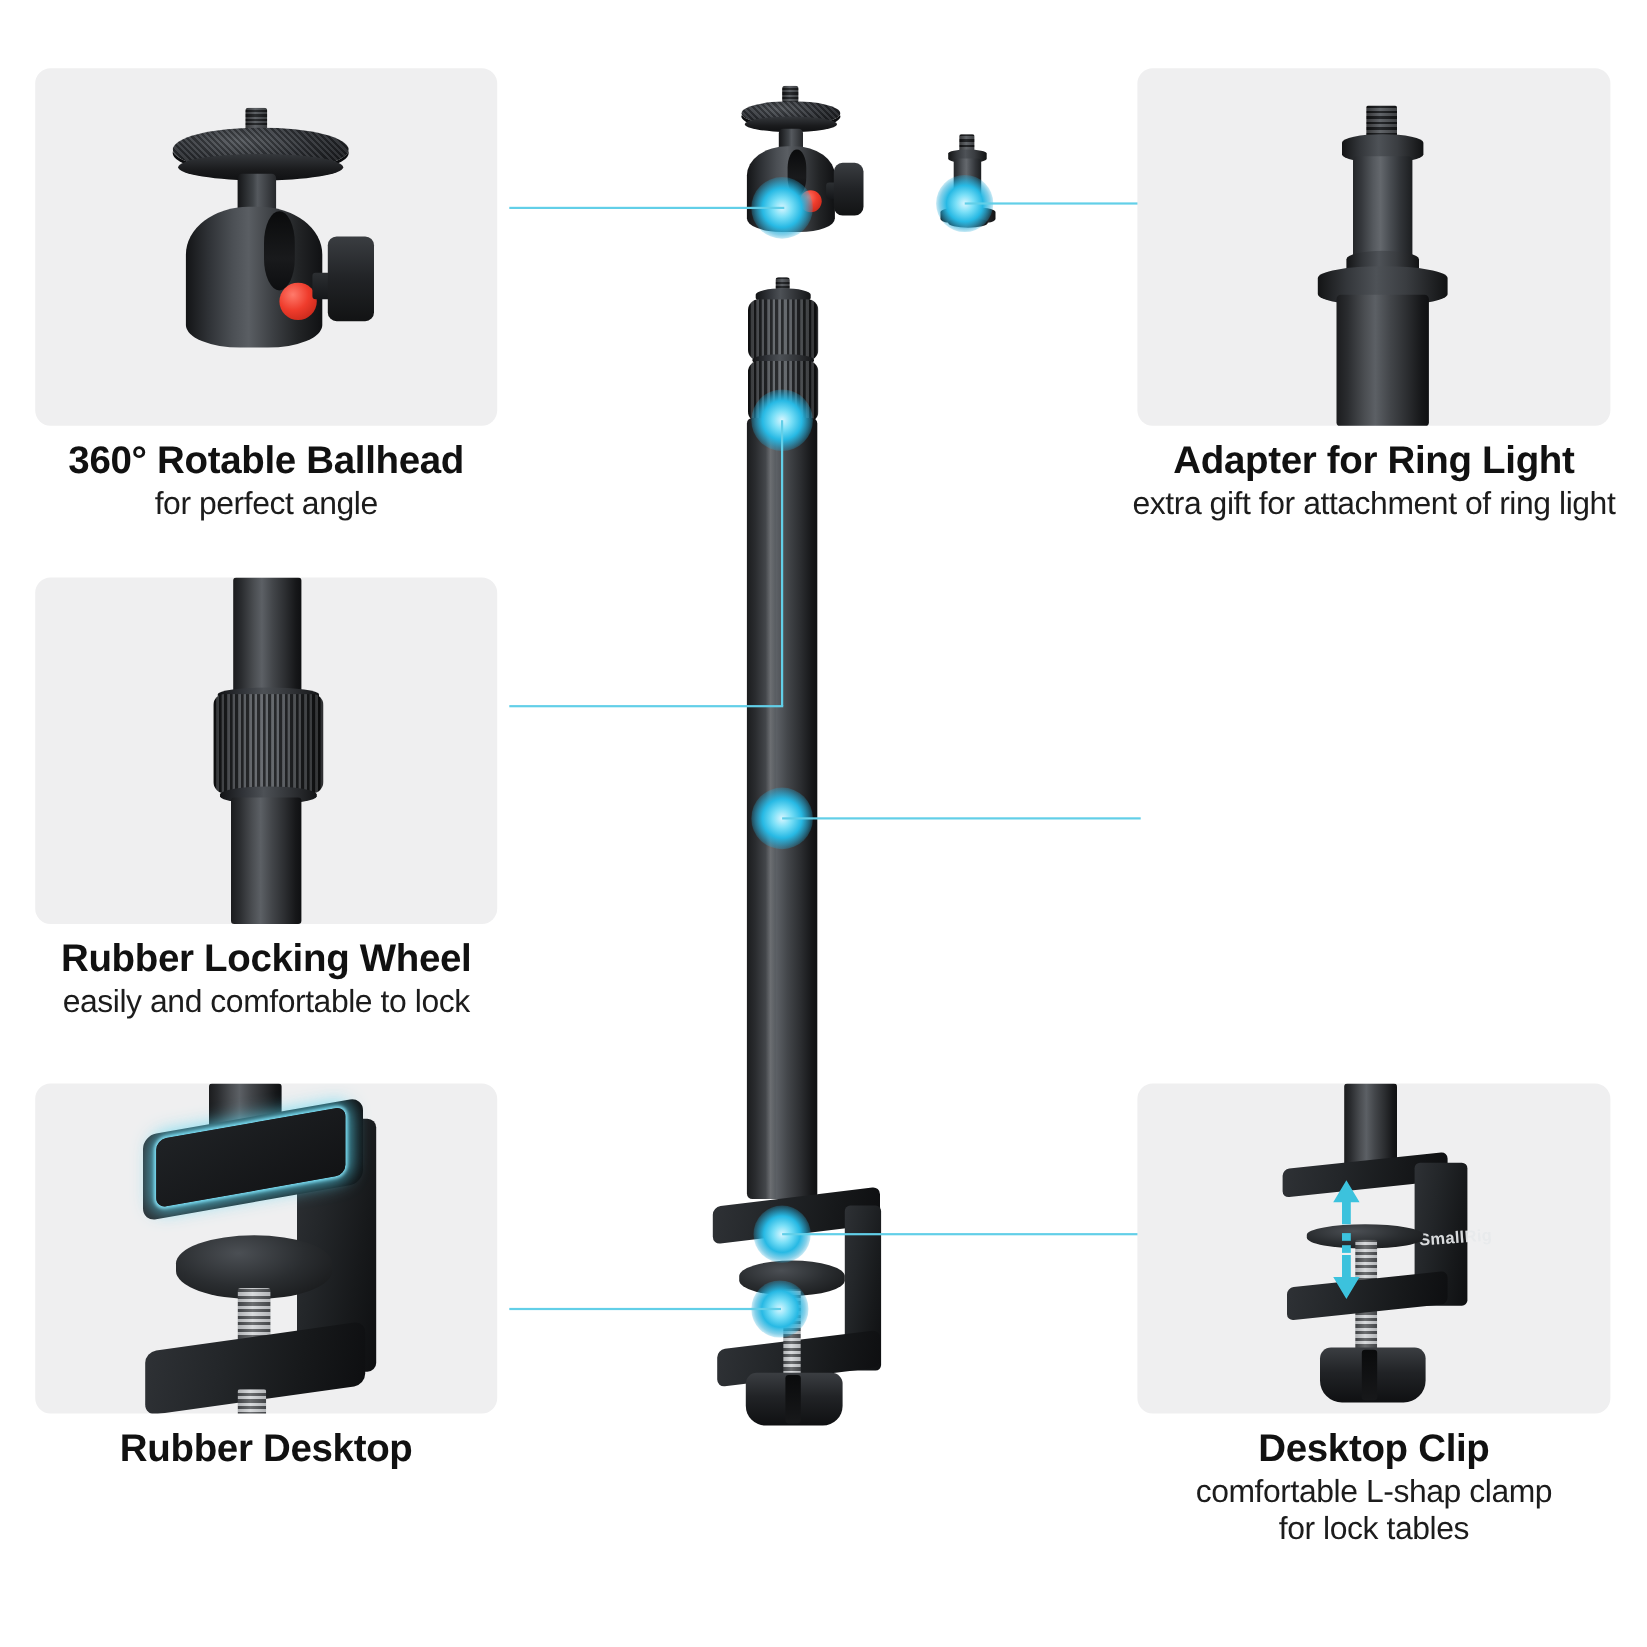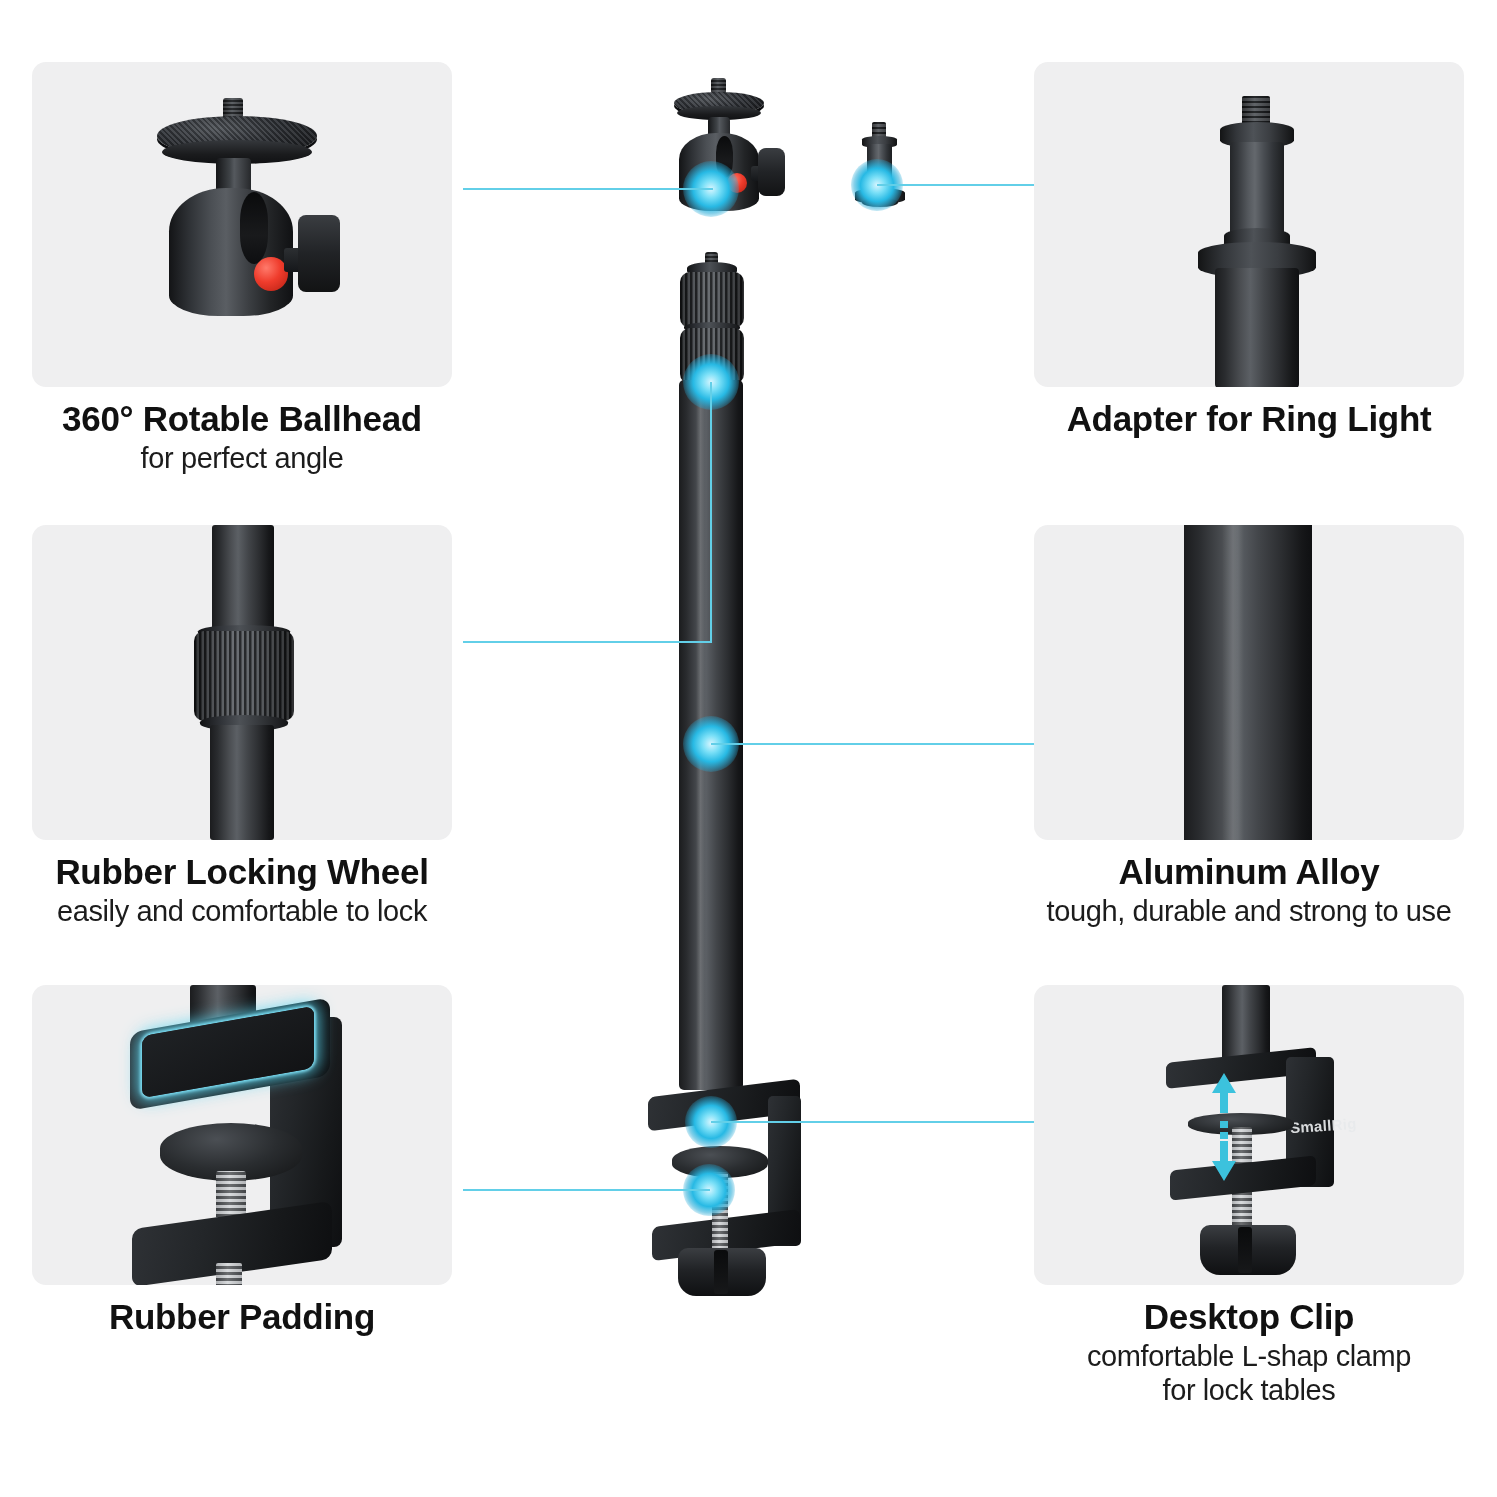--- a/index.html
+++ b/index.html
@@ -261,50 +261,40 @@
         <div class="ad-screw" style="left:60px;top:0px;width:28px;height:32px;"></div>
         <div class="ad-flange" style="left:38px;top:26px;width:74px;height:26px;"></div>
         <div class="tube-soft" style="position:absolute;left:48px;top:46px;width:54px;height:96px;border-radius:4px;"></div>
         <div class="ad-flange" style="left:42px;top:132px;width:66px;height:26px;"></div>
         <div class="ad-flange" style="left:16px;top:146px;width:118px;height:36px;"></div>
         <div class="tube" style="position:absolute;left:33px;top:172px;width:84px;height:120px;border-radius:4px;"></div>
       </div>
     </div>
     <div class="caption" style="top:337px;">
       <div class="cap-title">Adapter for Ring Light</div>
+      <div class="cap-sub">extra gift for attachment of ring light</div>
     </div>
   </div>
 
   <div class="panel" style="left:32px;top:525px;width:420px;height:420px;">
     <div class="thumb" style="height:315px;">
       <div style="position:absolute;left:150px;top:0px;width:120px;height:315px;">
         <div class="tube" style="position:absolute;left:30px;top:0px;width:62px;height:115px;border-radius:3px;"></div>
         <div class="cap-ring" style="position:absolute;left:16px;top:100px;width:92px;height:14px;border-radius:50%/45%;"></div>
         <div class="knurl" style="position:absolute;left:12px;top:106px;width:100px;height:90px;border-radius:10px;"></div>
         <div class="cap-ring" style="position:absolute;left:18px;top:190px;width:88px;height:16px;border-radius:50%/45%;"></div>
         <div class="tube" style="position:absolute;left:28px;top:200px;width:64px;height:115px;border-radius:3px;"></div>
       </div>
     </div>
     <div class="caption" style="top:327px;">
       <div class="cap-title">Rubber Locking Wheel</div>
       <div class="cap-sub">easily and comfortable to lock</div>
     </div>
   </div>
 
-  <div class="panel" style="left:1034px;top:525px;width:430px;height:420px;">
-    <div class="thumb" style="height:315px;">
-      <div class="tube" style="position:absolute;left:150px;top:0px;width:128px;height:315px;"></div>
-      <div style="position:absolute;left:188px;top:0px;width:22px;height:315px;
-                  background:linear-gradient(90deg,rgba(255,255,255,0),rgba(255,255,255,.15),rgba(255,255,255,0));"></div>
-    </div>
-    <div class="caption" style="top:327px;">
-      <div class="cap-title">Aluminum Alloy</div>
-      <div class="cap-sub">tough, durable and strong to use</div>
-    </div>
-  </div>
 
   <div class="panel" style="left:32px;top:985px;width:420px;height:430px;">
     <div class="thumb" style="height:300px;">
       <div style="position:absolute;left:10px;top:0px;width:420px;height:300px;">
 
         <div class="tube" style="position:absolute;left:148px;top:0px;width:66px;height:40px;border-radius:3px;"></div>
 
         <div class="cl-body" style="left:228px;top:32px;width:72px;height:230px;border-radius:8px;"></div>
 
         <div class="cl-body" style="left:88px;top:30px;width:200px;height:78px;border-radius:12px;transform:skewY(-10deg);"></div>
@@ -312,21 +302,21 @@
 
         <div class="disc" style="left:118px;top:138px;width:142px;height:58px;"></div>
 
         <div class="screwrod" style="left:174px;top:186px;width:30px;height:58px;border-radius:3px;"></div>
 
         <div class="cl-body" style="left:90px;top:230px;width:200px;height:58px;border-radius:10px;transform:skewY(-8deg);"></div>
         <div class="screwrod" style="left:174px;top:278px;width:26px;height:24px;border-radius:2px;"></div>
       </div>
     </div>
     <div class="caption" style="top:312px;">
-      <div class="cap-title">Rubber Padding</div>
+      <div class="cap-title">Rubber Desktop</div>
     </div>
   </div>
 
   <div class="panel" style="left:1034px;top:985px;width:430px;height:460px;">
     <div class="thumb" style="height:300px;">
       <div style="position:absolute;left:120px;top:0px;width:260px;height:300px;">
 
         <div class="tube" style="position:absolute;left:68px;top:0px;width:48px;height:78px;border-radius:3px;"></div>
 
         <div class="cl-body" style="left:12px;top:70px;width:150px;height:26px;border-radius:6px;transform:skewY(-6deg);"></div>

